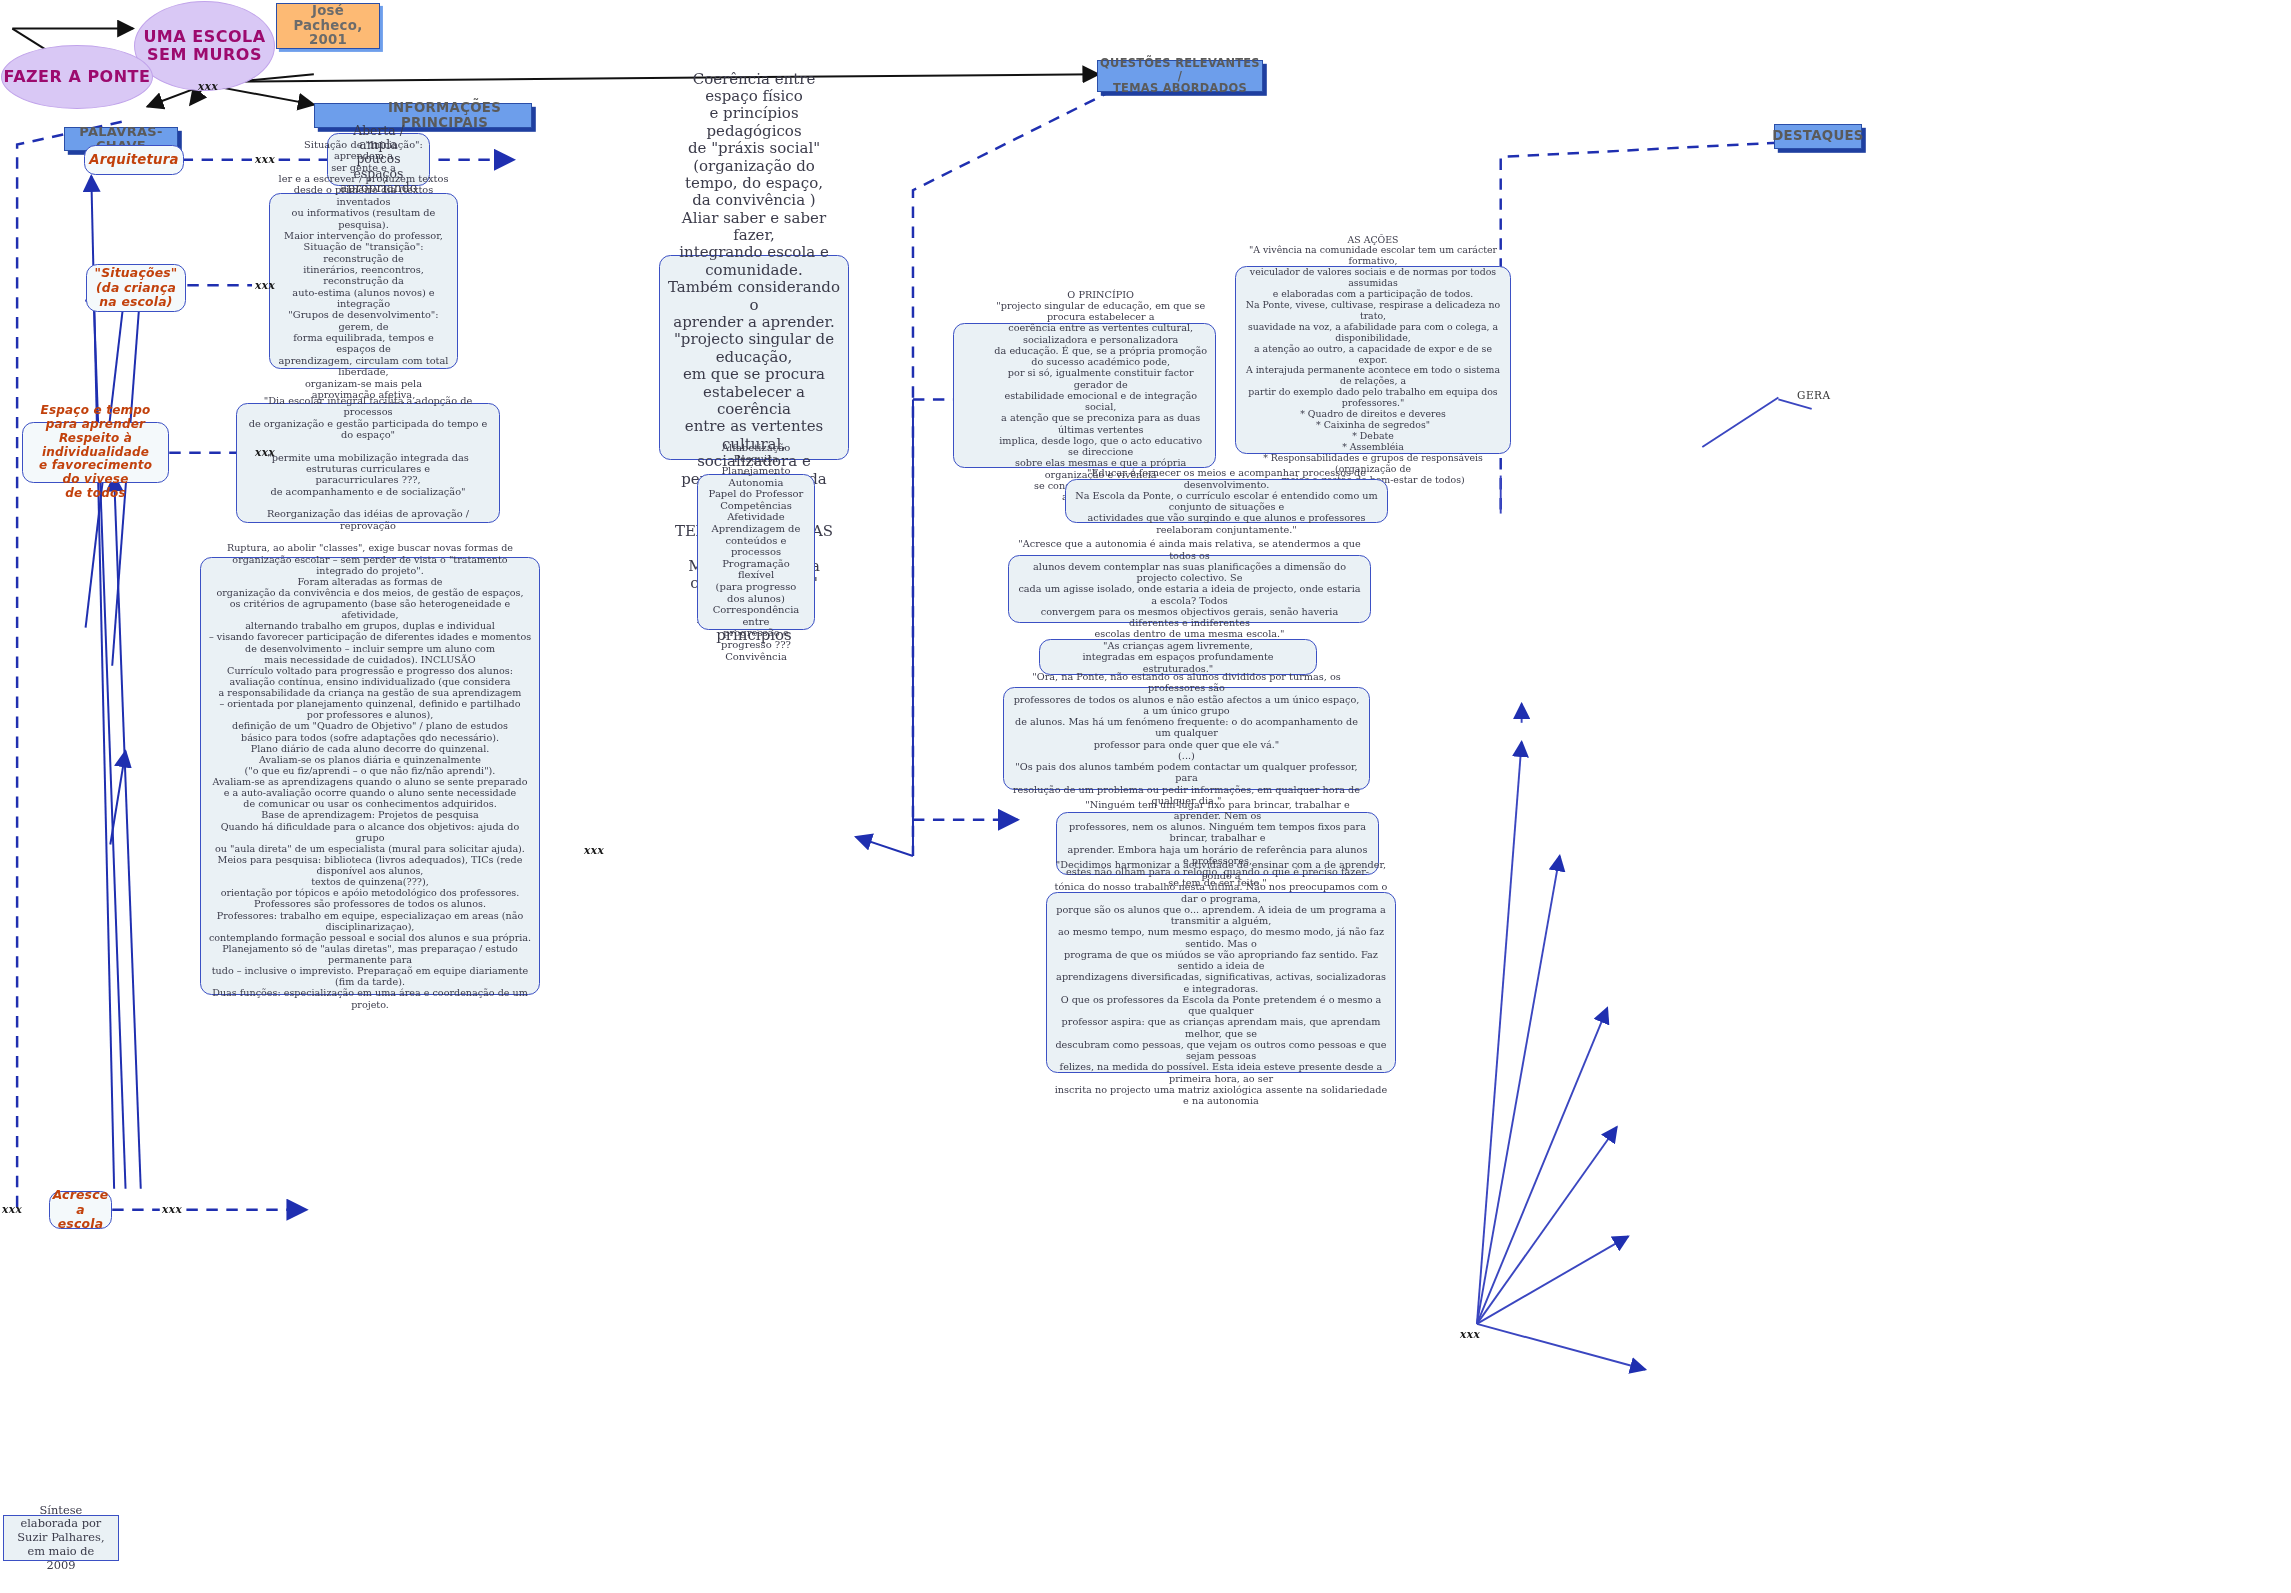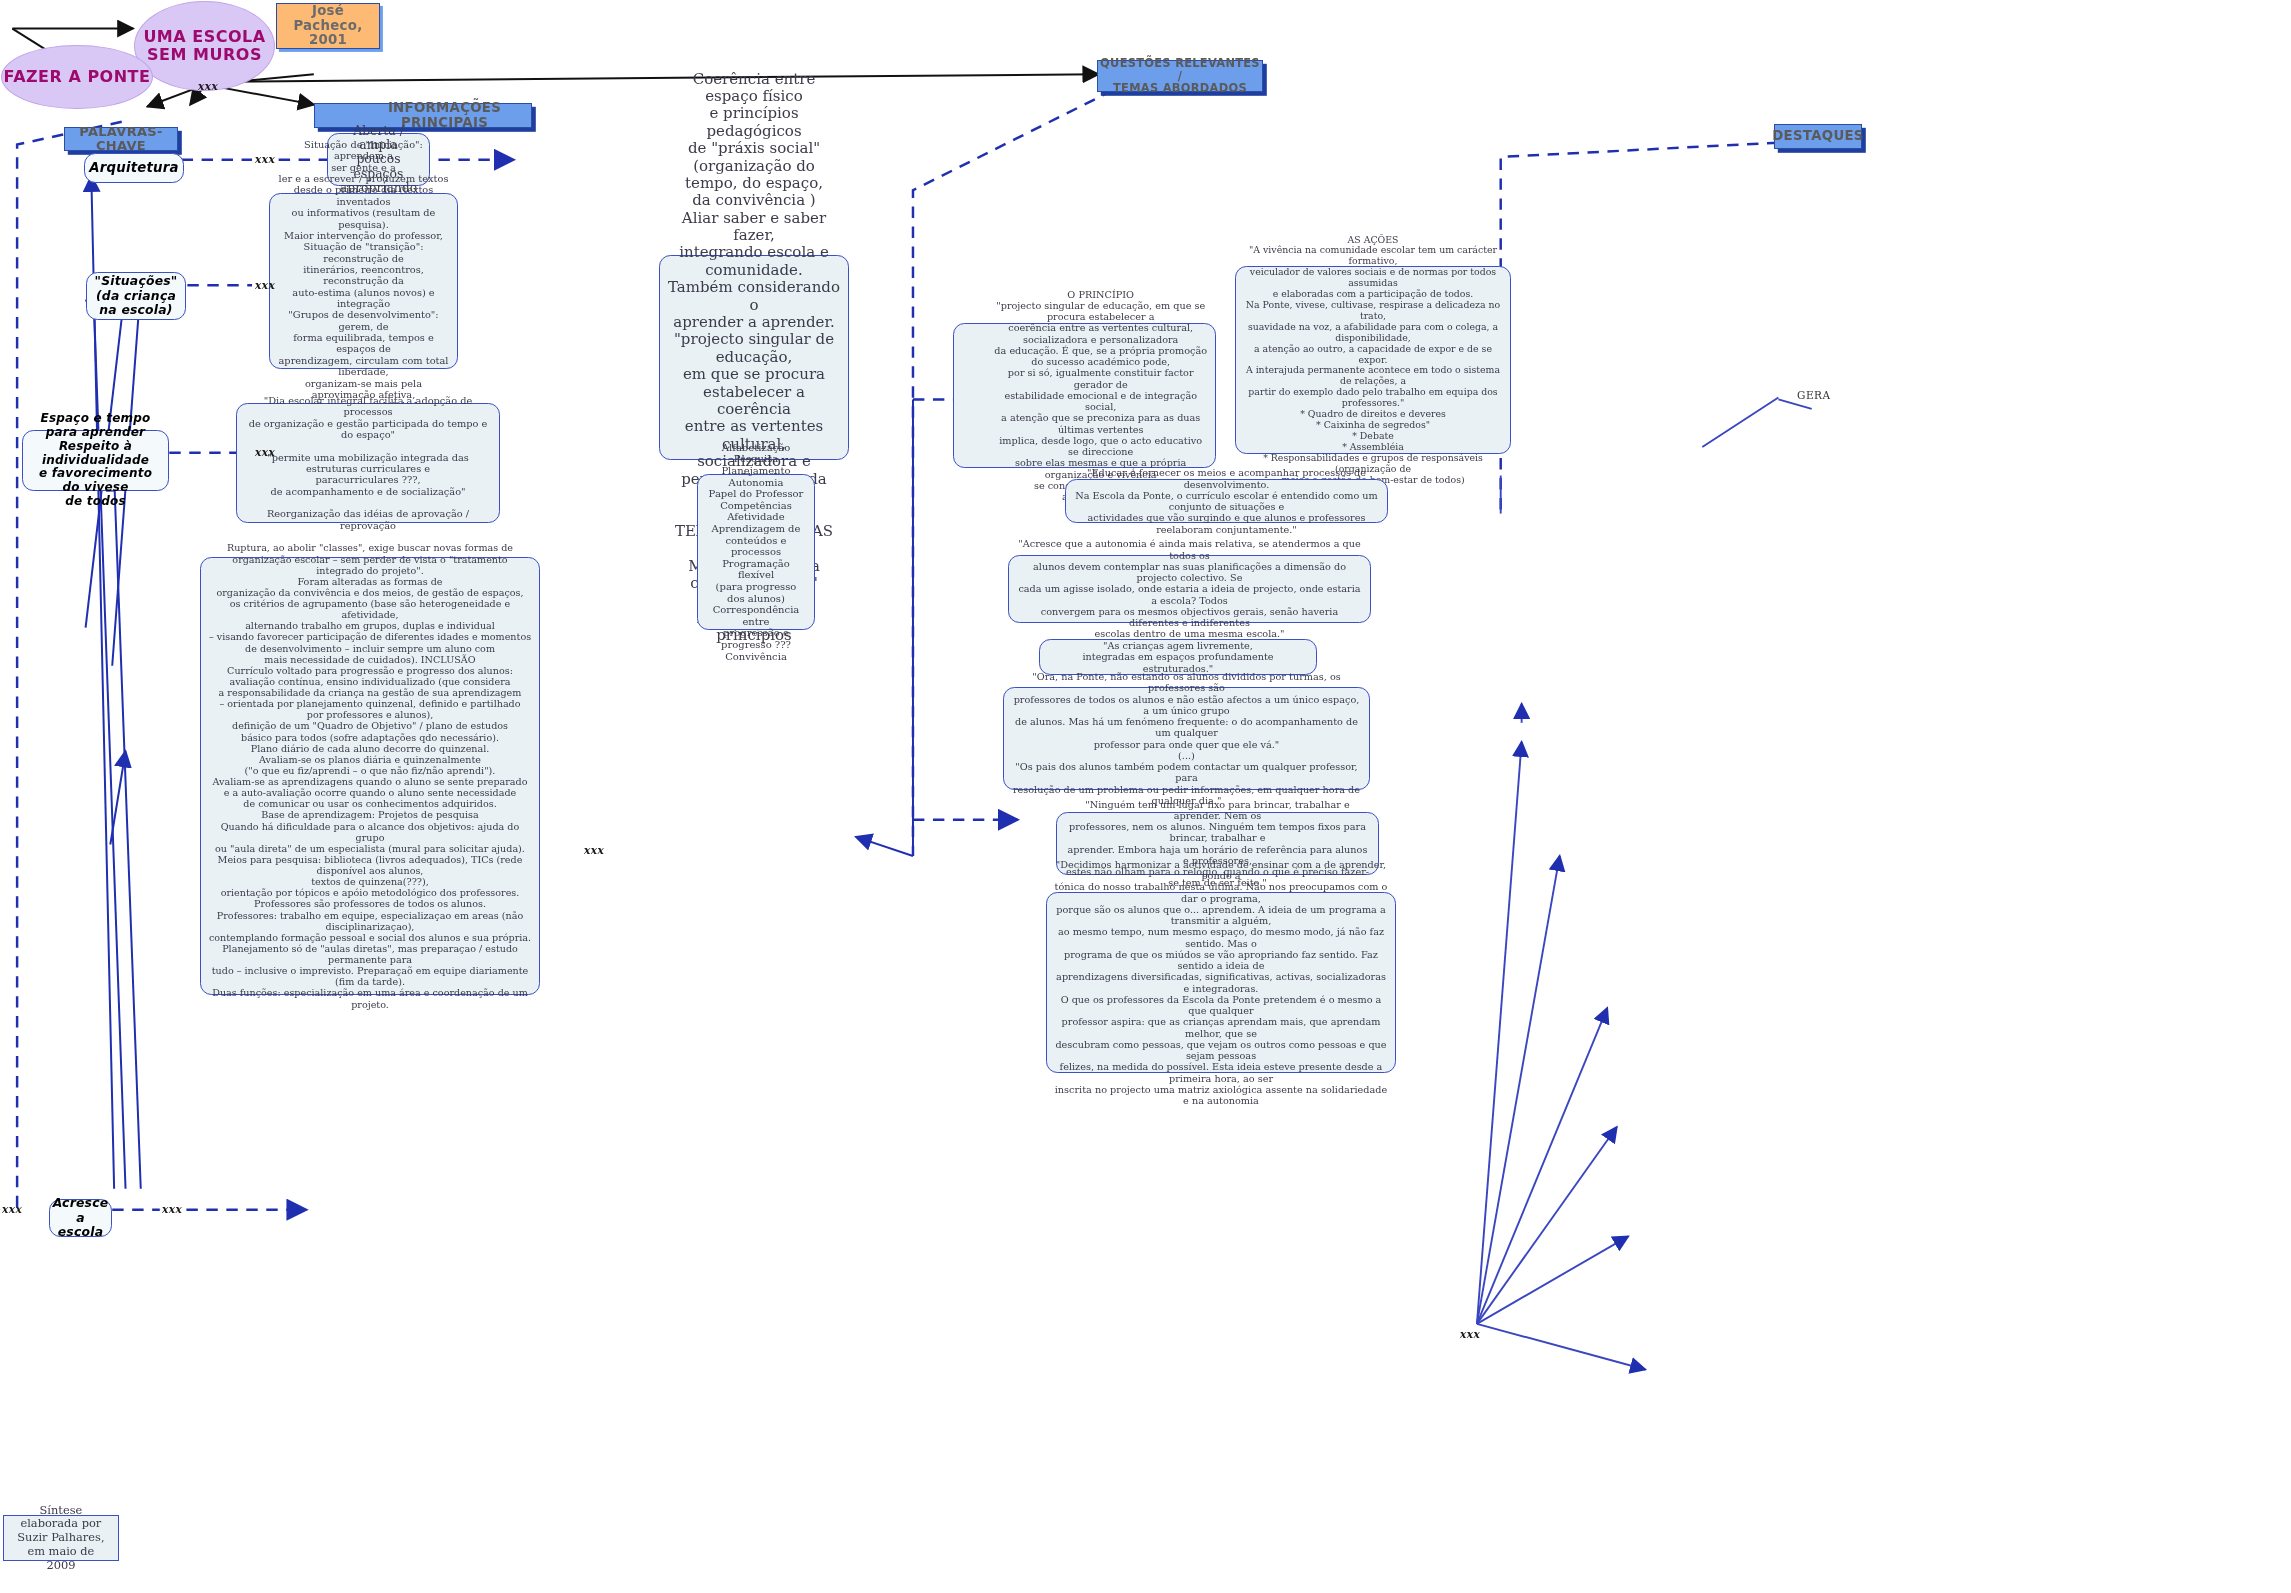--- a/index.html
+++ b/index.html
@@ -31,22 +31,22 @@
   .card{
     position:absolute;background:#eaf1f5;border:1.3px solid #3b50c4;
     border-radius:11.4px;color:#3b3b4a;
     font-family:"DejaVu Serif",serif;
     text-align:center;line-height:1.16;white-space:pre-line;
     display:flex;align-items:center;justify-content:center;
     padding:3.8px 7.6px;box-sizing:border-box;
   }
   .card.white{background:#f4f9fb;}
   .card.script{
-    color:#000000;font-family:"DejaVu Sans",sans-serif;
-    font-style:italic;font-weight:bold;letter-spacing:0.2px;margin-top:8px;
+    color:#c2410c;font-family:"DejaVu Sans",sans-serif;
+    font-style:italic;font-weight:bold;letter-spacing:0.2px;
   }
   .xxx{position:absolute;font-family:"DejaVu Serif",serif;font-style:italic;
        font-weight:bold;font-size:10.5px;color:#1a1a1a;letter-spacing:0.5px;}
   .gera{position:absolute;font-family:"DejaVu Serif",serif;font-size:10.5px;
         color:#333;letter-spacing:0.5px;}
   .credit{
     position:absolute;background:#eaf1f5;border:1.1px solid #3b50c4;
     color:#3b3b4a;font-family:"DejaVu Serif",serif;font-size:11.4px;
     text-align:center;line-height:1.2;white-space:pre-line;padding:4.8px 7.6px;
     box-sizing:border-box;display:flex;align-items:center;justify-content:center;

